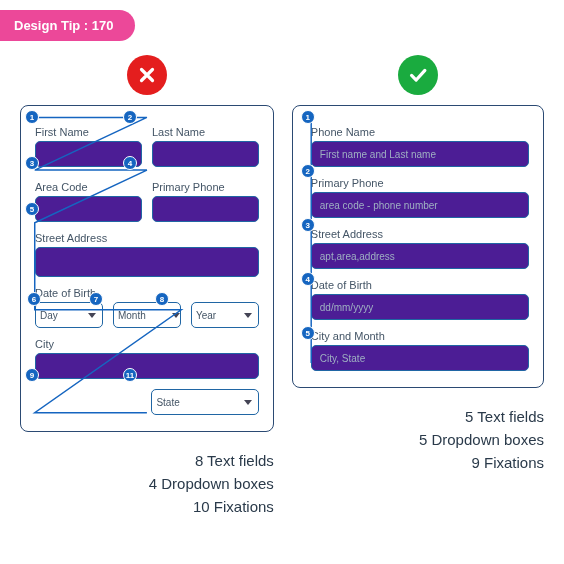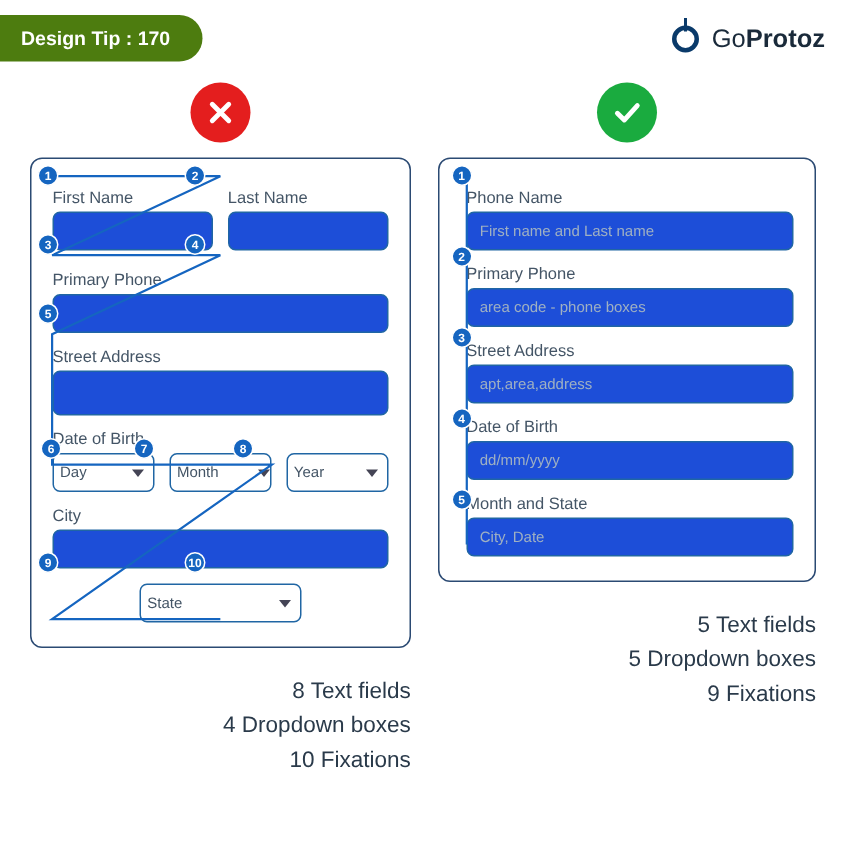--- a/index.html
+++ b/index.html
@@ -7,21 +7,21 @@
     width: 564px;
     height: 564px;
     background: #fff;
     font-family: -apple-system, BlinkMacSystemFont, "Segoe UI", Arial, sans-serif;
     color: #243241;
     position: relative;
     overflow: hidden;
   }
   .header { display:flex; justify-content: space-between; align-items:center; padding: 10px 14px 0 0; }
   .badge {
-    background: #4d7c0f;
+    background: #ec4899;
     color: #fff;
     font-weight: 600;
     font-size: 13px;
     padding: 8px 22px 8px 14px;
     border-radius: 0 20px 20px 0;
     font-family: inherit;
   }
   .brand { display:flex; align-items:center; gap:6px; font-size: 17px; color:#1a2a3a; }
   .brand b { font-weight: 800; }
   .brand .logo-icon { width:22px; height:22px; position:relative; }
@@ -50,21 +50,21 @@
   .row > div { flex:1; }
   .inp {
     border:1.5px solid #2066a4;
     border-radius:5px;
     height:26px;
     width:100%;
     font-size:10px;
     padding-left:8px;
     color:#9fb0c2;
     display:flex; align-items:center;
-    background:#1d4ed8;
+    background:#4c1d95;
   }
   .sel {
     border:1.5px solid #2066a4;
     border-radius:5px;
     height:26px;
     font-size:10px;
     padding:0 6px 0 4px;
     color:#445566;
     display:flex; align-items:center; justify-content:space-between;
     background:#fff;
@@ -85,26 +85,20 @@
   .connector { position:absolute; inset:0; pointer-events:none; z-index:2;}
   .stats { width:100%; margin-top:14px; padding-left:18px;text-align:right;}
   .stats p { font-size:15px; color:#2a3a4a; margin:6px 0; }
   .mt { margin-top:10px;}
 </style>
 </head>
 <body>
 
 <div class="header">
   <div class="badge">Design Tip : 170</div>
-  <div class="brand">
-    <span class="logo-icon"></span>
-    <span>
-      <span>Go</span><b>Protoz</b>
-    </span>
-  </div>
 </div>
 
 <div class="main">
 
   <div class="col">
     <div class="status bad">
       <svg viewBox="0 0 24 24" fill="none" stroke="#fff" stroke-width="3.5" stroke-linecap="round">
         <path d="M6 6 L18 18 M18 6 L6 18"></path>
       </svg>
     </div>
@@ -116,34 +110,38 @@
 
       <div class="dot" style="left:4px; top:4px;">1</div>
       <div class="dot" style="left:102px; top:4px;">2</div>
       <div class="dot" style="left:4px; top:50px;">3</div>
       <div class="dot" style="left:102px; top:50px;">4</div>
       <div class="dot" style="left:4px; top:96px;">5</div>
       <div class="dot" style="left:6px; top:186px;">6</div>
       <div class="dot" style="left:68px; top:186px;">7</div>
       <div class="dot" style="left:134px;top:186px;">8</div>
       <div class="dot" style="left:4px; top:262px;">9</div>
-      <div class="dot" style="left:102px;top:262px;">10</div>
+      <div class="dot" style="left:102px;top:262px;">11</div>
 
       <div class="row">
         <div>
           <span class="field-label">First Name</span>
           <div class="inp"></div>
         </div>
         <div>
           <span class="field-label">Last Name</span>
           <div class="inp"></div>
         </div>
       </div>
 
       <div class="row mt">
+        <div>
+          <span class="field-label">Area Code</span>
+          <div class="inp"></div>
+        </div>
         <div>
           <span class="field-label">Primary Phone</span>
           <div class="inp"></div>
         </div>
       </div>
 
       <div class="mt">
         <span class="field-label">Street Address</span>
         <div class="inp" style="height:30px;"></div>
       </div>
@@ -165,21 +163,21 @@
             </div>
         </div>
       </div>
 
       <div class="mt">
         <span class="field-label">City</span>
         <div class="row">
           <div class="inp"></div>
         </div>
       </div>
-      <div class="mt" style="display:flex; justify-content:center;">
+      <div class="mt" style="display:flex; justify-content:flex-end;">
         <div class="sel" style="width:48%;">
             <span>State</span>
             <span class="caret"></span>
           </div>
       </div>
     </div>
 
     <div class="stats">
       <p>8 Text fields</p>
       <p>4 Dropdown boxes</p>
@@ -203,30 +201,30 @@
       <div class="dot" style="left:8px; top:58px;">2</div>
       <div class="dot" style="left:8px; top:112px;">3</div>
       <div class="dot" style="left:8px; top:166px;">4</div>
       <div class="dot" style="left:8px; top:220px;">5</div>
 
       <div style="padding-left:4px;">
         <span class="field-label">Phone Name</span>
         <div class="inp">First name and  Last name</div>
 
         <span class="field-label mt">Primary Phone</span>
-        <div class="inp">area code - phone boxes</div>
+        <div class="inp">area code - phone number</div>
 
         <span class="field-label mt">Street Address</span>
         <div class="inp">apt,area,address</div>
 
         <span class="field-label mt">Date of Birth</span>
         <div class="inp">dd/mm/yyyy</div>
 
-        <span class="field-label mt">Month and State</span>
-        <div class="inp">City, Date</div>
+        <span class="field-label mt">City and Month</span>
+        <div class="inp">City, State</div>
       </div>
     </div>
 
     <div class="stats">
       <p>5 Text fields</p>
       <p>5 Dropdown boxes</p>
       <p>9 Fixations</p>
     </div>
   </div>
 

